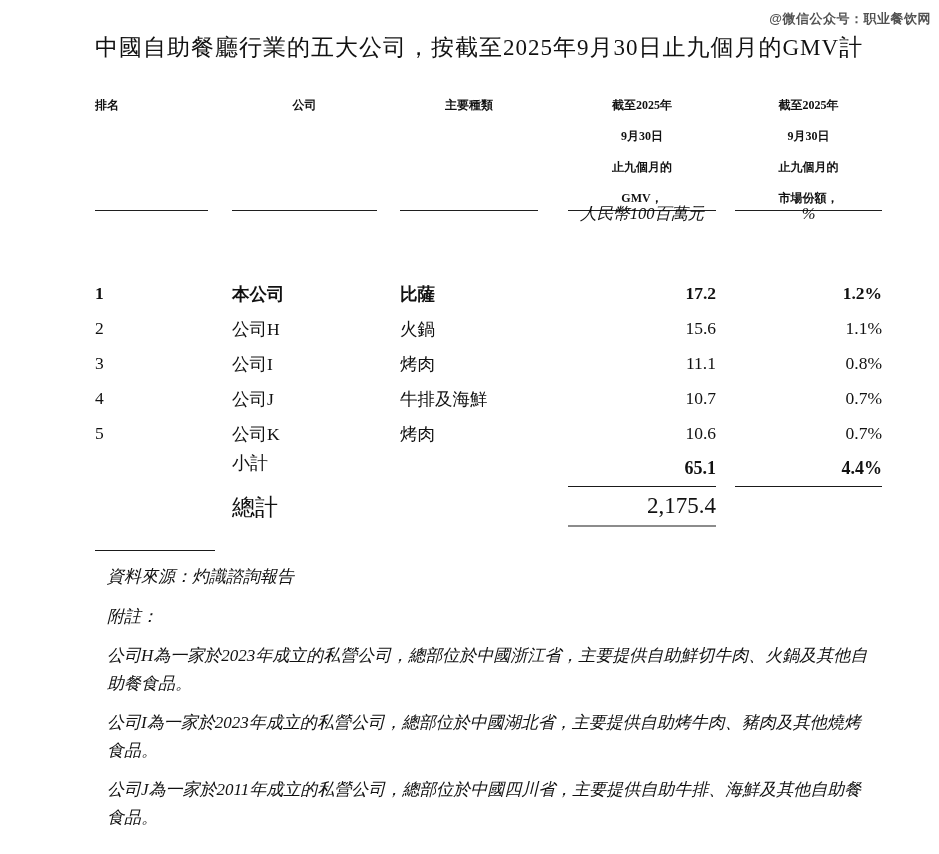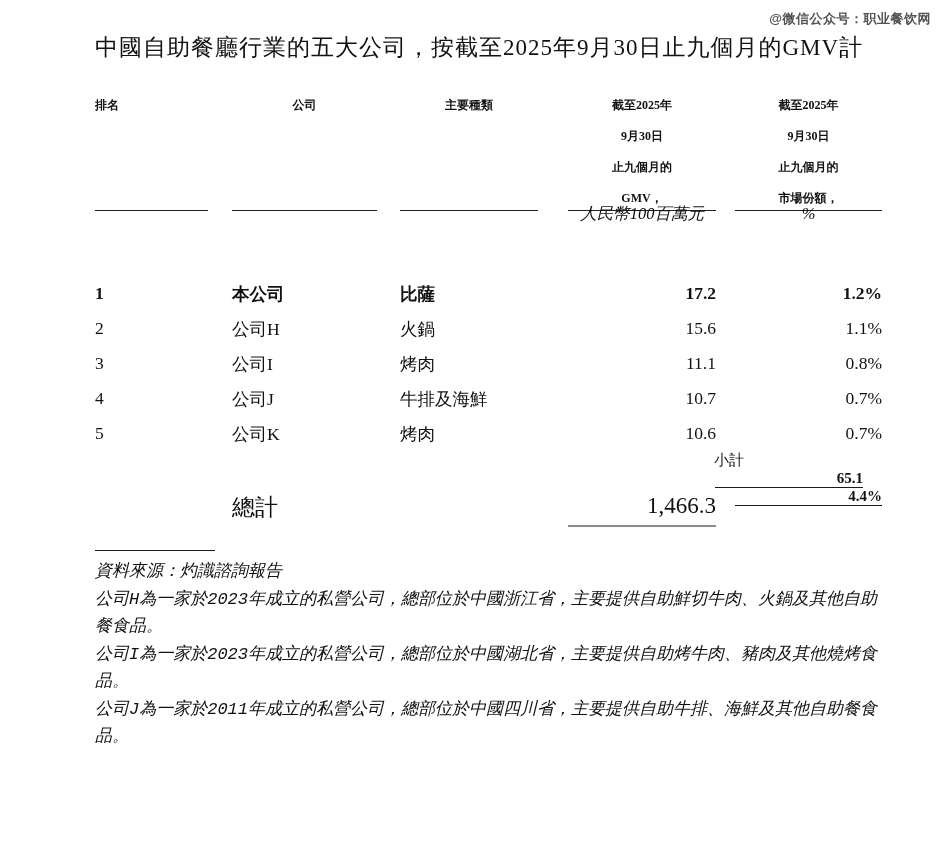--- a/index.html
+++ b/index.html
@@ -86,41 +86,41 @@
     position: absolute;
     top: 276px;
     left: 95px;
     width: 787px;
   }
   .brow { height: 35px; align-items: center; font-size: 17.5px; }
   .brow .num { text-align: right; }
   .brow .txt { text-align: left; }
   .bold-row { font-weight: 700; }
 
-  .sum-row { height: 36px; align-items: flex-end; font-size: 15px; flex-direction: column; }
+  .sum-row { height: 36px; align-items: flex-start; font-size: 18px; }
   .sum-row .cell-underline { border-bottom: 1.2px solid #1a1a1a; height: 100%; display: flex; align-items: center; justify-content: flex-end; font-weight: bold; }
   .total-row { height: 40px; align-items: center; font-size: 23px; }
   .total-row .cell-final { border-bottom: 2.5px solid #8c8c8c; height: 100%; display: flex; align-items: center; justify-content: flex-end; }
 
   
   .footnotes {
     position: absolute;
     top: 550px;
     left: 95px;
     width: 794px;
     font-style: italic;
     font-size: 17px;
     line-height: 27.5px;
   }
   .source-divider {
     width: 120px;
     border-top: 1.8px solid #1a1a1a;
     margin-bottom: 7px;
   }
-  .footnotes p { margin: 0; font-family: Liberation Mono, monospace; }
+  .footnotes p { margin: 12px; }
 </style>
 </head>
 <body>
 
 <div class="page">
 
   <div class="watermark">@微信公众号：职业餐饮网</div>
 
   <h1 class="title">中國自助餐廳行業的五大公司，按截至2025年9月30日止九個月的GMV計</h1>
 
@@ -205,26 +205,27 @@
       <div class="c2 txt">小計</div>
       <div class="c3"></div>
       <div class="c4 cell-underline">65.1</div>
       <div class="c5 cell-underline">4.4%</div>
     </div>
 
     <div class="trow total-row">
       <div class="c1"></div>
       <div class="c2 txt">總計</div>
       <div class="c3"></div>
-      <div class="c4 cell-final">1,466.3</div>
+      <div class="c4 cell-final">2,175.4</div>
     </div>
 
   </div>
 
   <div class="footnotes">
     <div class="source-divider"></div>
     <p>資料來源：灼識諮詢報告</p>
+    <p>附註：</p>
     <p>公司H為一家於2023年成立的私營公司，總部位於中國浙江省，主要提供自助鮮切牛肉、火鍋及其他自助餐食品。</p>
     <p>公司I為一家於2023年成立的私營公司，總部位於中國湖北省，主要提供自助烤牛肉、豬肉及其他燒烤食品。</p>
     <p>公司J為一家於2011年成立的私營公司，總部位於中國四川省，主要提供自助牛排、海鮮及其他自助餐食品。</p>
   </div>
 
 </div>
 
 </body></html>

